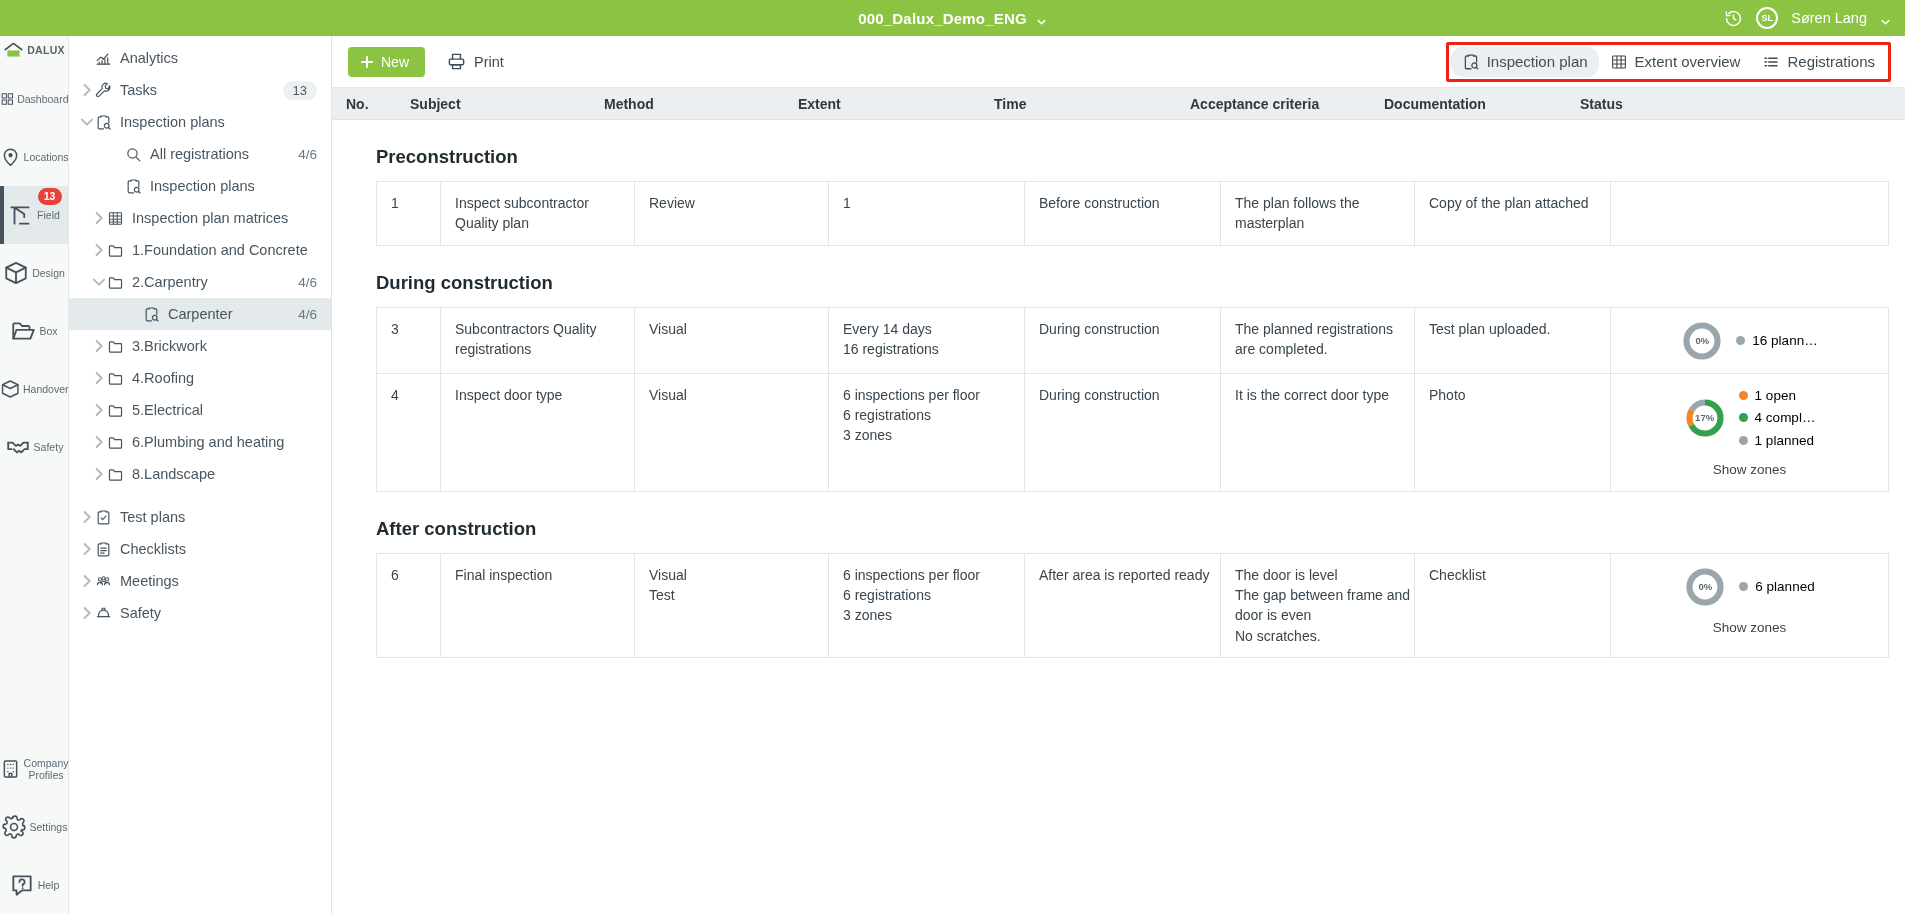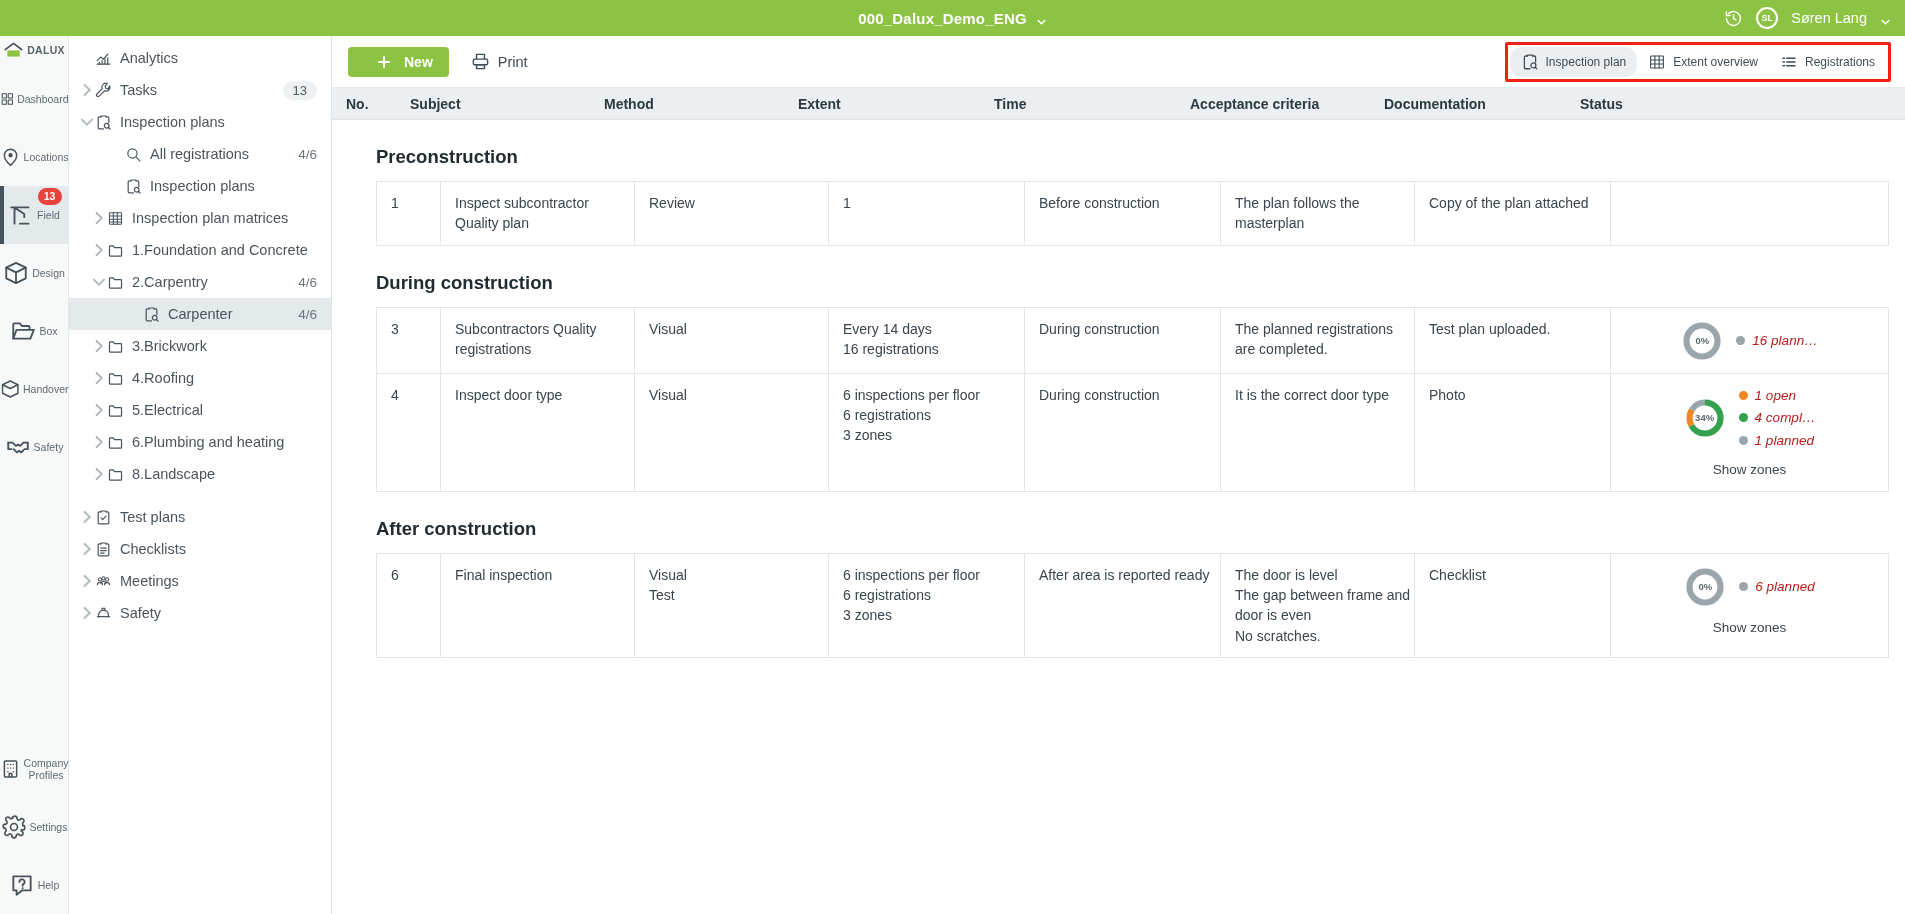--- a/index.html
+++ b/index.html
@@ -137,44 +137,44 @@
   .toolbar {
     height: 52px; flex: 0 0 52px;
     display: flex; align-items: center;
     padding: 0 14px 0 16px;
     border-bottom: 1px solid #e6e9eb;
     position: relative;
   }
   .btn-new {
     background: #8cc342; color: #ffffff;
     border: none; border-radius: 4px;
-    height: 30px; padding: 0 16px 0 29px;
-    font-size: 14px; font-weight: 700;
-    display: flex; align-items: center; gap: 13px;
+    height: 30px; padding: 0 16px 0 12px;
+    font-size: 14px; font-weight: 400;
+    display: flex; align-items: center; gap: 7px;
     cursor: pointer; font-family: inherit;
   }
   .plus-ico { width: 14px; height: 14px; }
   .btn-print {
     display: flex; align-items: center; gap: 8px;
     margin-left: 22px; cursor: pointer;
     color: #3f4d57; font-size: 14.5px;
   }
   .print-ico { width: 19px; height: 19px; color: #3f4d57; }
 
   .view-toggle-wrap {
     margin-left: auto;
     border: 3px solid #ee2211;
     border-radius: 2px;
     padding: 2px;
     display: flex; align-items: center;
   }
   .vt-btn {
     display: flex; align-items: center; gap: 7px;
     height: 30px; padding: 0 11px;
-    font-size: 12px; color: #3f4d57;
+    font-size: 15px; color: #3f4d57;
     border-radius: 12px; cursor: pointer;
     background: transparent; border: none; font-family: inherit;
     white-space: nowrap;
   }
   .vt-btn.active { background: #eceff1; }
   .vt-ico { width: 18px; height: 18px; color: #3f4d57; flex: 0 0 18px; }
 
   
   .grid-head {
     display: flex; height: 32px; flex: 0 0 32px;
@@ -225,21 +225,21 @@
   .donut { width: 42px; height: 42px; position: relative; flex: 0 0 42px; }
   .donut svg { display: block; transform: rotate(-90deg); }
   .donut-pct {
     position: absolute; inset: 0;
     display: flex; align-items: center; justify-content: center;
     font-size: 9.5px; color: #5a676f; font-weight: 600;
   }
   .legend { display: flex; flex-direction: column; gap: 3px; }
   .legend-item {
     display: flex; align-items: center; gap: 7px;
-    font-size: 13.5px; color: #b91c1c; white-space: nowrap; font-style: italic;
+    font-size: 13.5px; color: #000000; white-space: nowrap;
   }
   .dot { width: 9px; height: 9px; border-radius: 50%; flex: 0 0 9px; }
   .show-zones {
     margin-top: 10px; font-size: 13.5px; color: #39454e; cursor: pointer;
   }
 </style>
 </head>
 <body>
 
 <div class="topbar">
@@ -769,21 +769,21 @@
               <span class="cell-line">Photo</span>
             </div>
             <div class="c7 status-cell">
               <div class="status-top">
                 <div class="donut">
                   <svg width="42" height="42" viewBox="0 0 42 42">
                     <circle cx="21" cy="21" r="15.5" fill="none" stroke="#33a14e" stroke-width="6.2" stroke-dasharray="64.93 32.46" stroke-dashoffset="0.00"></circle>
                     <circle cx="21" cy="21" r="15.5" fill="none" stroke="#ee8822" stroke-width="6.2" stroke-dasharray="16.23 81.16" stroke-dashoffset="-64.93"></circle>
                     <circle cx="21" cy="21" r="15.5" fill="none" stroke="#9aa5ac" stroke-width="6.2" stroke-dasharray="16.23 81.16" stroke-dashoffset="-81.16"></circle>
                   </svg>
-                  <span class="donut-pct">34%</span>
+                  <span class="donut-pct">17%</span>
                 </div>
                 <div class="legend">
                   <span class="legend-item">
                     <span class="dot" style="background:#ee8822"></span>
                     <span>1 open</span>
                   </span>
                   <span class="legend-item">
                     <span class="dot" style="background:#33a14e"></span>
                     <span>4 compl…</span>
                   </span>

